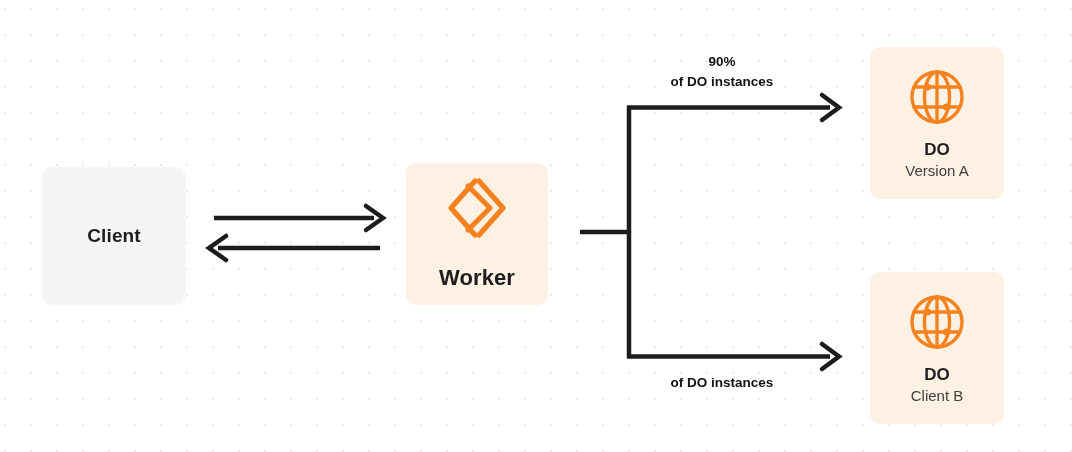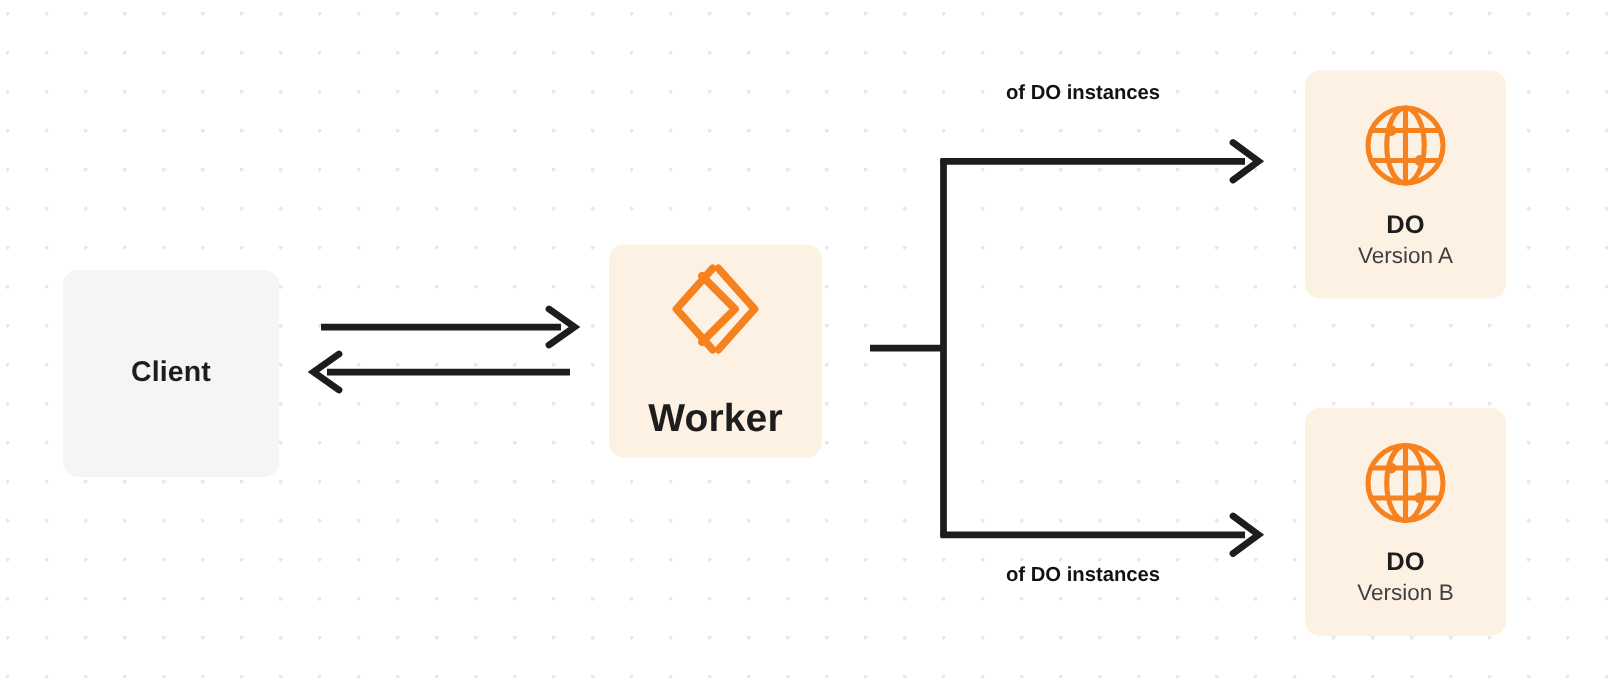--- a/index.html
+++ b/index.html
@@ -31,21 +31,21 @@
     position: absolute;
     border-radius: 10px;
     display: flex;
     flex-direction: column;
     align-items: center;
     justify-content: center;
   }
 
   .node-client {
     left: 42px;
-    top: 180px;
+    top: 167px;
     width: 144px;
     height: 138px;
     background: #f4f5f7;
   }
 
   .node-worker {
     left: 406px;
     top: 163px;
     width: 142px;
     height: 142px;
@@ -69,21 +69,21 @@
   }
 
   .node-title-plain {
     font-size: 19px;
     font-weight: bold;
     color: #1d1d1d;
     letter-spacing: 0.1px;
   }
 
   .worker-label {
-    font-size: 26px;
+    font-size: 22px;
     font-weight: bold;
     color: #1d1d1d;
     margin-top: 26px;
     letter-spacing: 0.1px;
   }
 
   .do-label {
     font-size: 17px;
     font-weight: bold;
     color: #1d1d1d;
@@ -212,24 +212,25 @@
           <line x1="29" y1="4" x2="29" y2="54"></line>
           <ellipse cx="29" cy="29" rx="12.5" ry="25"></ellipse>
           <line x1="6.2" y1="19" x2="51.8" y2="19"></line>
           <line x1="6.2" y1="39" x2="51.8" y2="39"></line>
         </g>
         <circle cx="19.5" cy="19" r="3.6" fill="#F6821F"></circle>
         <circle cx="38.5" cy="39" r="3.6" fill="#F6821F"></circle>
       </svg>
     </span>
     <span class="do-label">DO</span>
-    <span class="do-sub">Version B</span>
+    <span class="do-sub">Client B</span>
   </div>
 
   <div class="edge-label edge-label-top">
+    <div>90%</div>
     <div>of DO instances</div>
   </div>
 
   <div class="edge-label edge-label-bottom">
     <div>of DO instances</div>
   </div>
 
 </div>
 
 </body></html>

